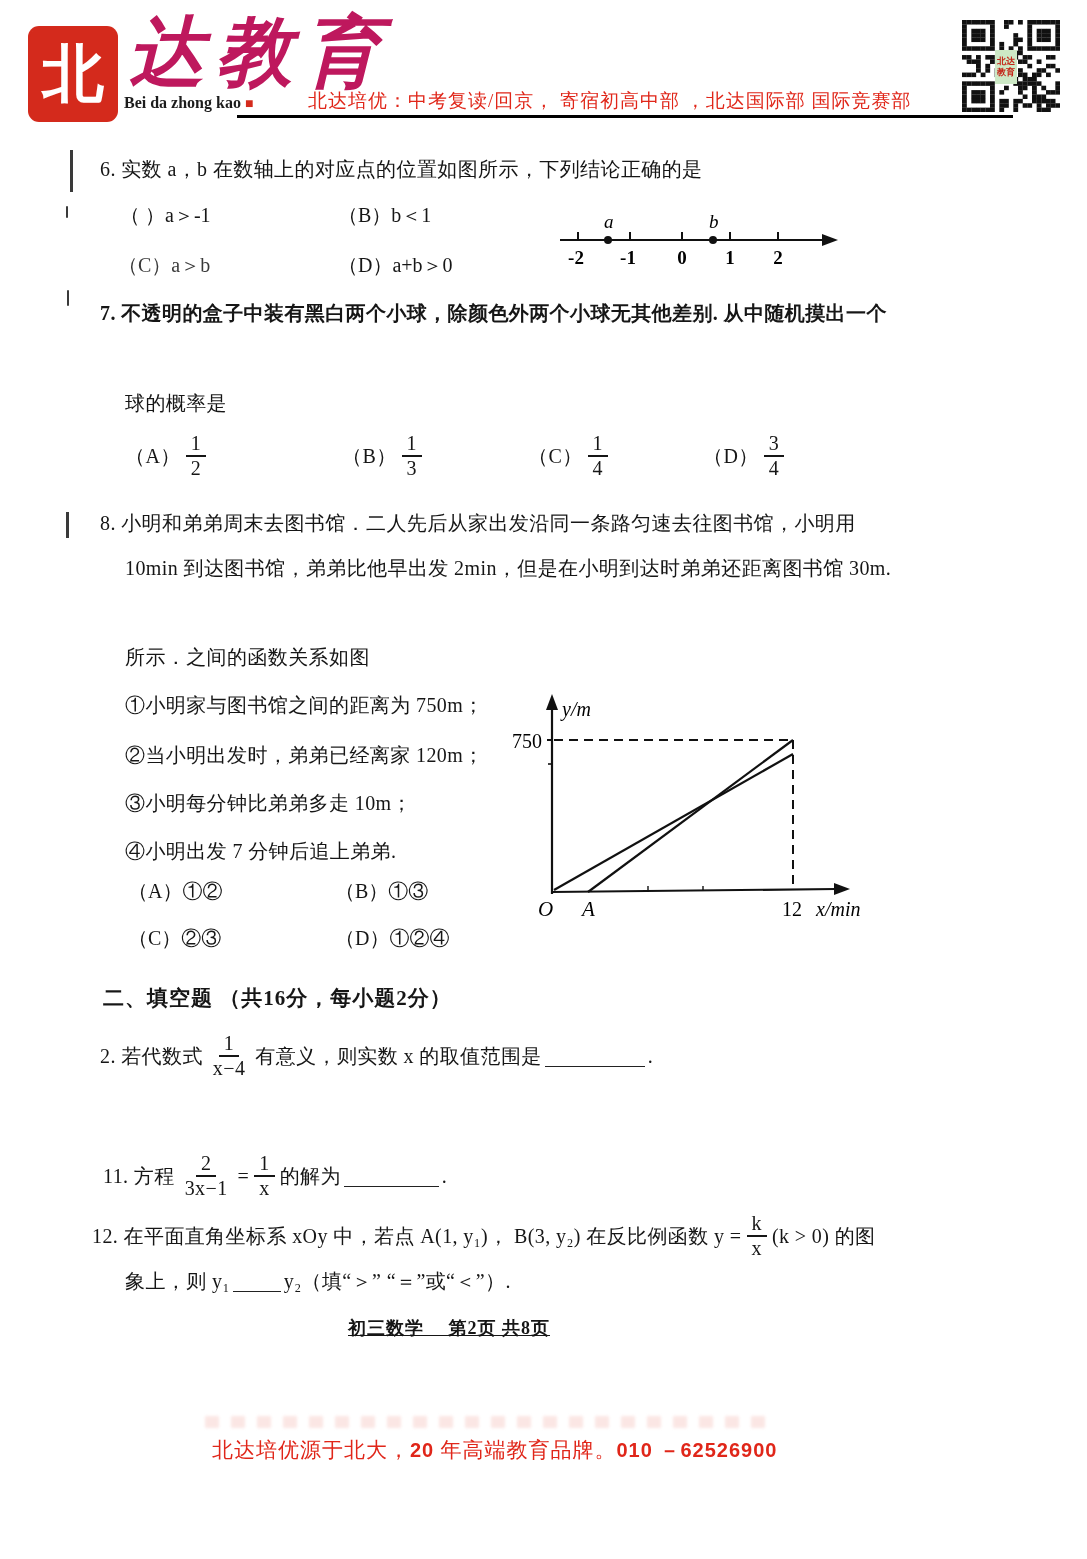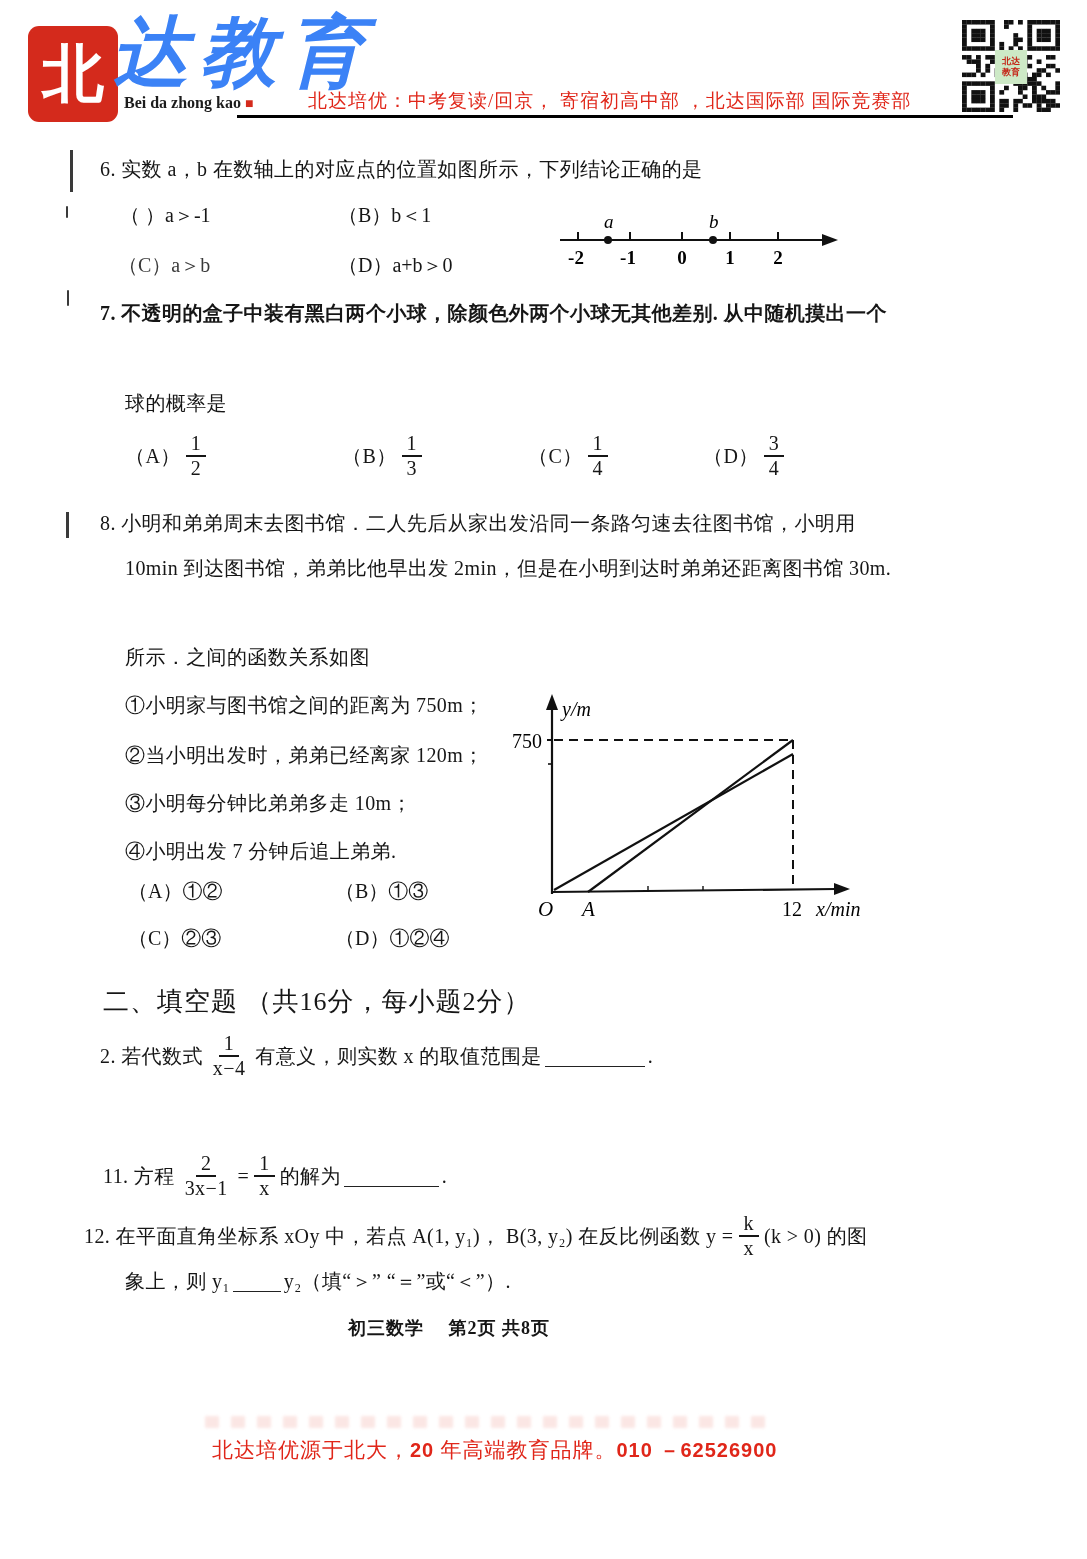--- a/index.html
+++ b/index.html
@@ -10,37 +10,37 @@
   }
   .abs{position:absolute;}
   
   .seal{
     left:30px; top:28px; width:86px; height:92px; background:#d42a1c;
     border-radius:9px; display:flex; align-items:center; justify-content:center;
     box-shadow:0 0 0 2px #d42a1c;
   }
   .seal-char{color:#fff; font-size:62px; font-weight:bold; line-height:1;}
   .brand{
-    left:112px; top:14px; font-size:76px; font-weight:bold; font-style:italic;
-    color:#3b82f6; letter-spacing:12px; line-height:1; white-space:nowrap;
+    left:128px; top:14px; font-size:76px; font-weight:bold; font-style:italic;
+    color:#be185d; letter-spacing:12px; line-height:1; white-space:nowrap;
   }
   .brand-sub{left:124px; top:94px; font-size:16px; font-weight:bold; color:#1c1c1c; white-space:nowrap;}
   .brand-sub .sq{color:#d42a1c; font-size:14px;}
   .slogan{left:308px; top:88px; font-size:19px; color:#e02619; white-space:nowrap; letter-spacing:1px;}
   .header-rule{left:237px; top:115px; width:776px; height:3px; background:#000;}
   .qr-wrap{left:962px; top:20px; width:98px; height:92px;}
   .qr-center{
-    position:absolute; left:33px; top:30px; width:32px; height:34px; background:#cde9c6;
+    position:absolute; left:33px; top:30px; width:22px; height:34px; background:#cde9c6;
     display:flex; flex-direction:column; align-items:center; justify-content:center;
   }
   .qr-center span{color:#c42316; font-size:9px; font-weight:bold; line-height:1.2; white-space:nowrap;}
   
   .t{font-size:20px; white-space:nowrap; letter-spacing:0.4px;}
   .t-row{display:flex; align-items:center; font-size:20px; white-space:nowrap; letter-spacing:0.4px;}
-  .sec{font-weight:normal; font-size:26px; letter-spacing:1px;}
+  .sec{font-weight:bold; font-size:21px; letter-spacing:1px;}
   .opt{font-size:20px; white-space:nowrap;}
   .frac{display:inline-flex; flex-direction:column; align-items:center; vertical-align:middle; margin:0 5px;}
   .frac .fn{line-height:1.15; padding:0 5px; border-bottom:2px solid #161616; text-align:center;}
   .frac .fd{line-height:1.15; padding:0 5px; text-align:center;}
   .blank{display:inline-block; border-bottom:1.8px solid #222; height:20px; vertical-align:baseline; margin:0 3px;}
   .foot-page{font-size:18px; letter-spacing:1px; font-weight:bold; white-space:nowrap;}
   .promo{font-size:21px; color:#e02619; white-space:nowrap; letter-spacing:1px;}
   .promo b{font-family:"Liberation Sans","DejaVu Sans",sans-serif; font-size:20px;}
   .ghost{
     left:205px; top:1416px; width:560px; height:12px; opacity:0.28;
@@ -415,34 +415,34 @@
     <span>=</span>
     <span class="frac">
       <span class="fn">1</span>
       <span class="fd">x</span>
     </span>
     <span>的解为</span>
     <span class="blank" style="width:95px;"></span>
     <span>.</span>
   </div>
 
-  <div class="abs t-row" style="left:84px;top:1212px;">
+  <div class="abs t-row" style="left:92px;top:1212px;">
     <span>12. 在平面直角坐标系 xOy 中，若点 A(1, y₁)， B(3, y₂) 在反比例函数 y =</span>
     <span class="frac">
       <span class="fn">k</span>
       <span class="fd">x</span>
     </span>
     <span>(k &gt; 0) 的图</span>
   </div>
   <div class="abs t-row" style="left:125px;top:1268px;">
     <span>象上，则 y₁</span>
     <span class="blank" style="width:48px;"></span>
     <span>y₂（填“＞” “＝”或“＜”）.</span>
   </div>
 
-  <div class="abs foot-page" style="left:348px;top:1316px;">初三数学　 第2页 共8页</div>
+  <div class="abs foot-page" style="left:348px;top:1316px;text-decoration:underline;">初三数学　 第2页 共8页</div>
 
   <div class="abs ghost"></div>
   <div class="abs promo" style="left:212px;top:1436px;">
     <span>北达培优源于北大，</span><b>20</b><span> 年高端教育品牌。</span><b>010 －62526900</b>
   </div>
 
 </div>
 
 </body></html>

